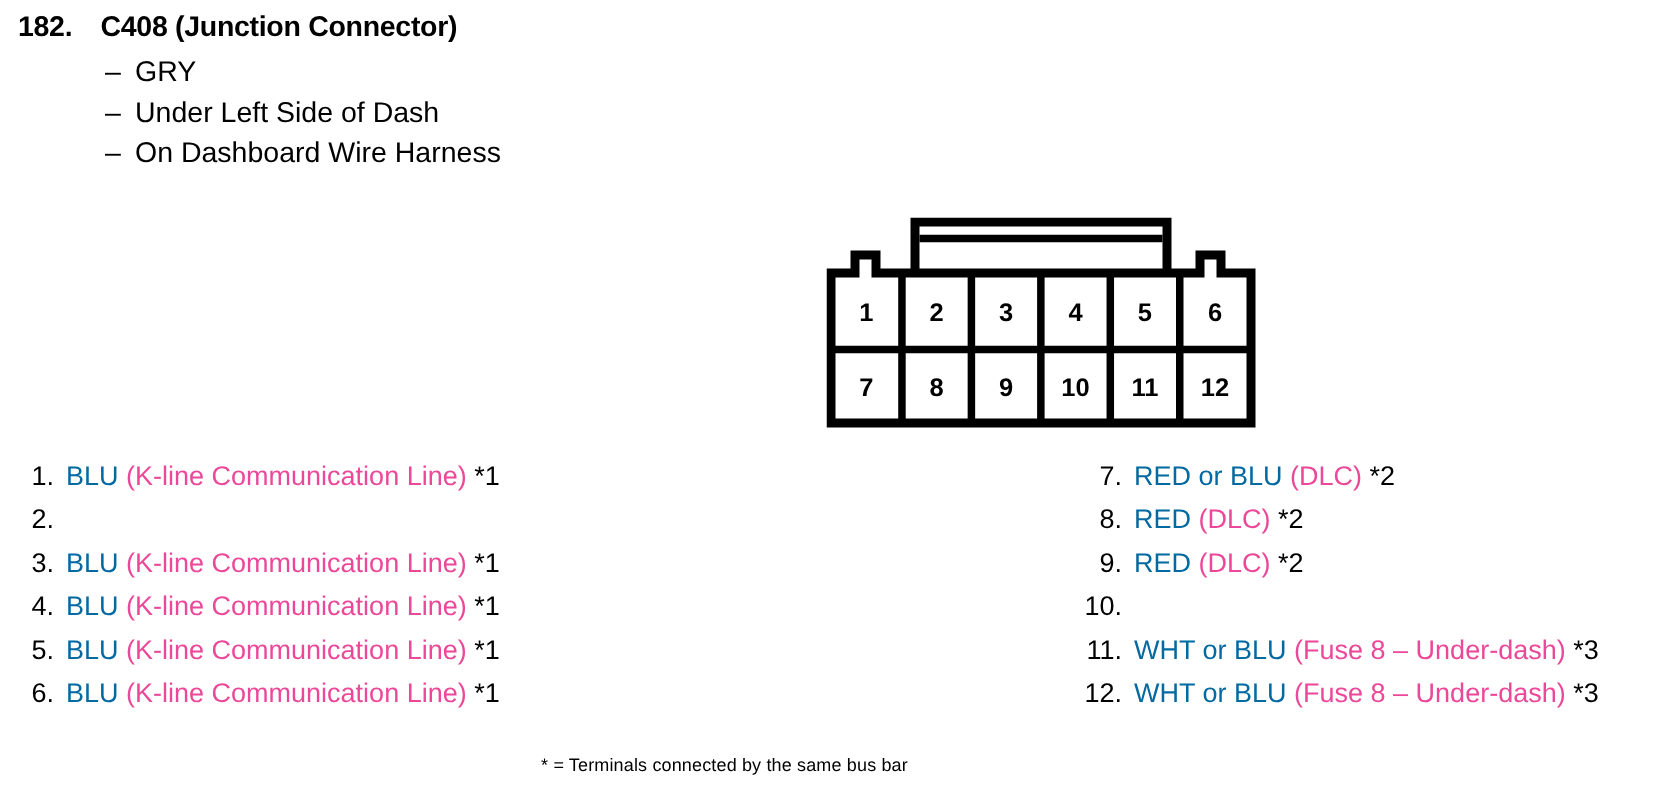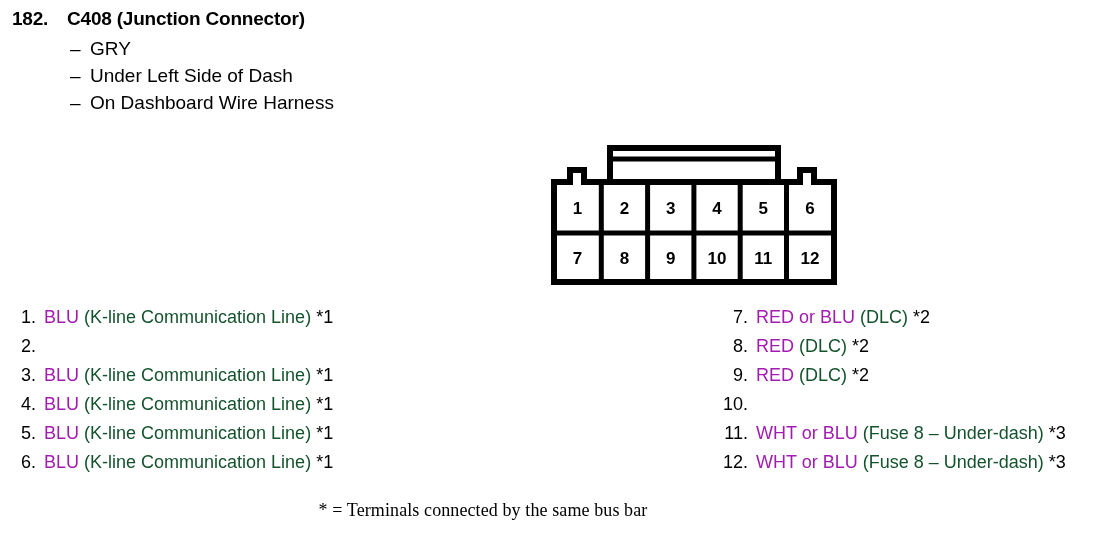--- a/index.html
+++ b/index.html
@@ -93,40 +93,39 @@
   .pin-idx {
     flex: 0 0 auto;
     text-align: right;
   }
   .pin-list.left  .pin-idx { width: 36px; }
   .pin-list.right .pin-idx { width: 48px; }
   .pin-text {
     padding-left: 8px;
   }
   .wire {
-    color: #a21caf;
+    color: #0369a1;
   }
   .circuit {
-    color: #14532d;
+    color: #ec4899;
   }
   .note-ref {
     color: #000000;
   }
 
   
   .footnote {
     position: absolute;
     left: 0;
     top: 498px;
     width: 966px;
     text-align: center;
-    font-size: 18px;
+    font-size: 12px;
     line-height: 24px;
     letter-spacing: 0.1px;
-    font-family: Liberation Serif, serif;
   }
 </style>
 </head>
 <body>
 
 <div class="header">
   <div class="title-row">
     <span class="title-num">182.</span>
     <span class="title-name">C408 (Junction Connector)</span>
   </div>

